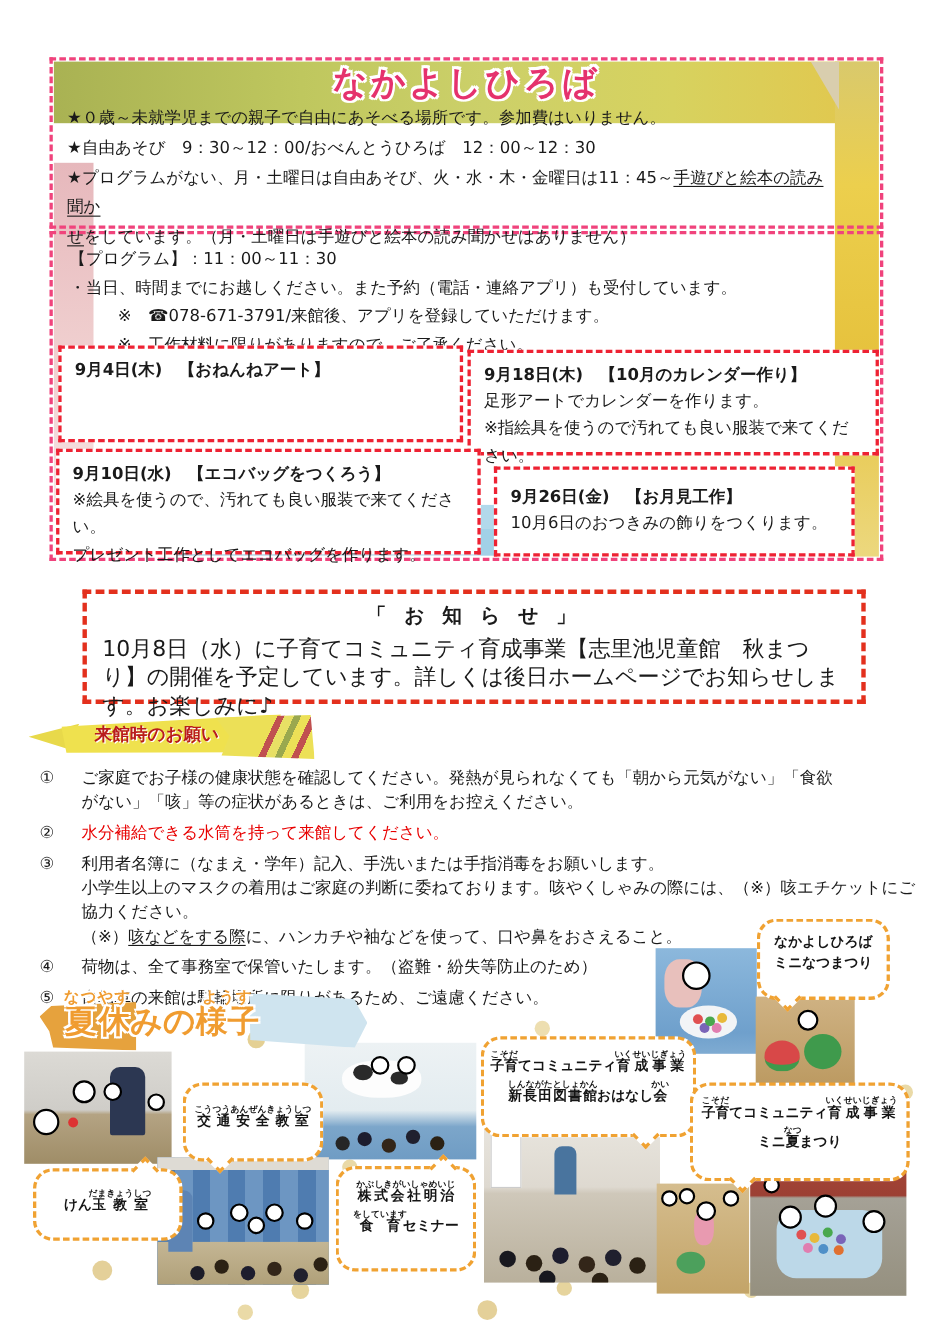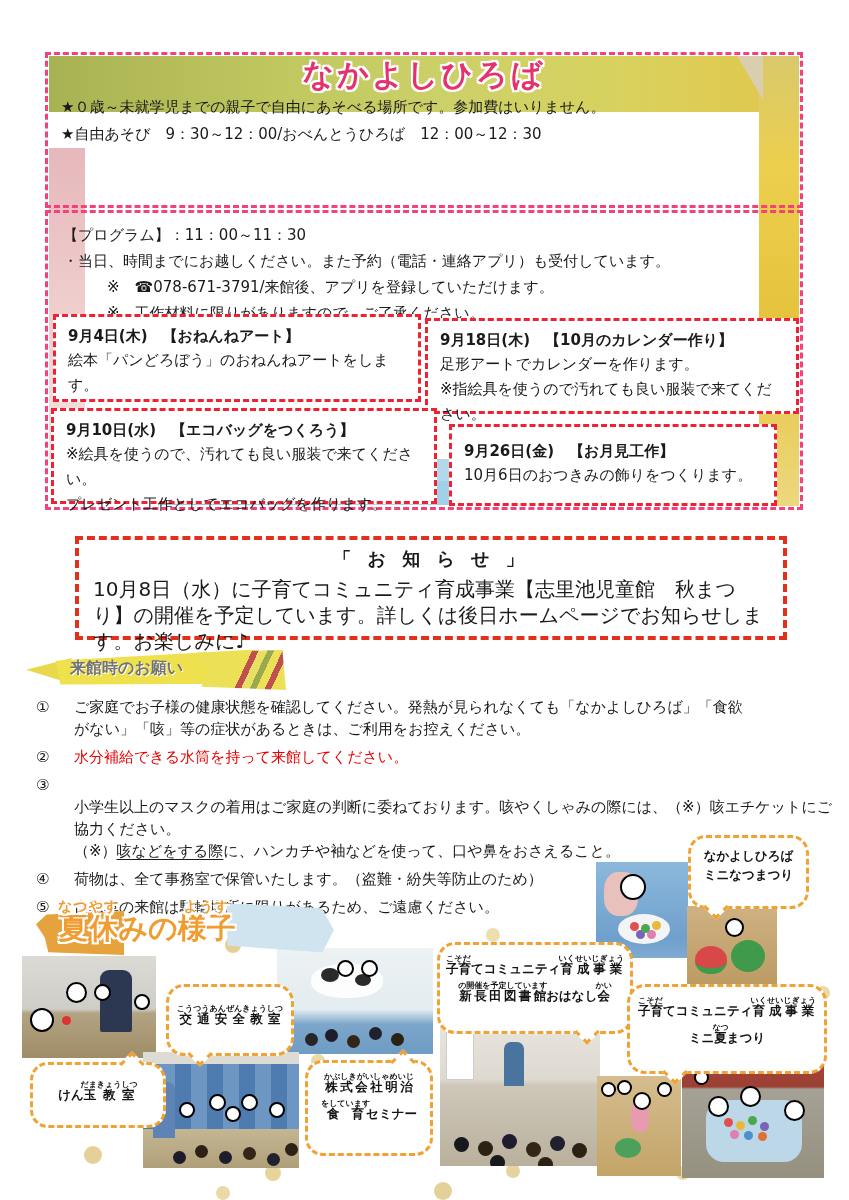--- a/index.html
+++ b/index.html
@@ -57,21 +57,21 @@
   
   #ribbon{left:26px;top:648px;width:262px;height:44px;}
   .rb-main{position:absolute;left:30px;top:4px;width:200px;height:34px;background:#efe14e;
     transform:rotate(-1.5deg);
     clip-path:polygon(0 18%,100% 0,92% 100%,2% 88%);}
   .rb-stripes{position:absolute;left:170px;top:2px;width:90px;height:40px;
     background:linear-gradient(115deg,#ece057 0 52%,#c05050 52% 58%,#e8e065 58% 66%,#9aa84e 66% 72%,#ece057 72% 80%,#c05050 80% 86%,#ece057 86%);
     clip-path:polygon(0 6%,96% 0,100% 100%,6% 92%,14% 48%);}
   .rb-tail{position:absolute;left:0;top:10px;width:46px;height:26px;background:#e8d94a;
     clip-path:polygon(0 45%,100% 0,86% 50%,100% 100%);}
-  #ribbon-label{position:absolute;left:44px;top:10px;font-size:16px;font-weight:bold;color:#737373;
+  #ribbon-label{position:absolute;left:60px;top:10px;font-size:16px;font-weight:bold;color:#b91c1c;
     text-shadow:1px 1px 0 #fff;}
   #req-list{left:36px;top:696px;width:806px;font-size:15px;}
   .req-item{display:flex;margin-bottom:6px;}
   .req-num{width:24px;flex:0 0 24px;margin-right:14px;line-height:22px;}
   .req-text{flex:1;line-height:22px;font-weight:500;}
   .req-red{color:#e80000;}
 
   
   #summer-banner{left:36px;top:899px;width:300px;height:62px;z-index:3;}
   .sb-orange{position:absolute;left:0;top:12px;width:88px;height:44px;background:#e6a23d;
@@ -167,32 +167,32 @@
   <div class="wc wc-bottom2"></div>
 
   <div class="dash-sec" id="sec1"></div>
   <div class="dash-sec" id="sec2"></div>
 
   <div id="main-title">なかよしひろば</div>
 
   <div id="bullets">
     <div>★０歳～未就学児までの親子で自由にあそべる場所です。参加費はいりません。</div>
     <div>★自由あそび　9：30～12：00/おべんとうひろば　12：00～12：30</div>
+    <div><span>★プログラムがない、月・土曜日は自由あそび、火・水・木・金曜日は11：45～</span><span class="u">手遊びと絵本の読み聞か</span><br><span class="u">せ</span><span>をしています。（月・土曜日は手遊びと絵本の読み聞かせはありません）</span></div>
   </div>
 
   <div id="program">
     <div>【プログラム】：11：00～11：30</div>
     <div>・当日、時間までにお越しください。また予約（電話・連絡アプリ）も受付しています。</div>
     <div class="prg-note">※　☎078-671-3791/来館後、アプリを登録していただけます。</div>
     <div class="prg-note">※　工作材料に限りがありますので、ご了承ください。</div>
   </div>
 
   <div class="event-box" id="ev1">
     <div class="ev-head">9月4日(木)　【おねんねアート】</div>
-    <div class="ev-line">絵本「パンどろぼう」のおねんねアートをします。</div>
   </div>
   <div class="event-box" id="ev2">
     <div class="ev-head">9月18日(木)　【10月のカレンダー作り】</div>
     <div class="ev-line">足形アートでカレンダーを作ります。</div>
     <div class="ev-line">※指絵具を使うので汚れても良い服装で来てください。</div>
   </div>
   <div class="event-box" id="ev3">
     <div class="ev-head">9月10日(水)　【エコバッグをつくろう】</div>
     <div class="ev-line">※絵具を使うので、汚れても良い服装で来てください。</div>
     <div class="ev-line">プレゼント工作としてエコバッグを作ります。</div>
@@ -211,30 +211,30 @@
 <div class="abs" id="ribbon">
   <div class="rb-tail"></div>
   <div class="rb-main"></div>
   <div class="rb-stripes"></div>
   <div id="ribbon-label">来館時のお願い</div>
 </div>
 
 <div class="abs" id="req-list">
   <div class="req-item">
     <span class="req-num">①</span>
-    <div class="req-text"><span>ご家庭でお子様の健康状態を確認してください。発熱が見られなくても「なかよしひろば」「食欲</span><br><span>がない」「咳」等の症状があるときは、ご利用をお控えください。</span></div>
+    <div class="req-text"><span>ご家庭でお子様の健康状態を確認してください。発熱が見られなくても「朝から元気がない」「食欲</span><br><span>がない」「咳」等の症状があるときは、ご利用をお控えください。</span></div>
   </div>
   <div class="req-item">
     <span class="req-num">②</span>
     <div class="req-text req-red">水分補給できる水筒を持って来館してください。</div>
   </div>
   <div class="req-item">
     <span class="req-num">③</span>
     <div class="req-text">
-      <br>
+      <span>利用者名簿に（なまえ・学年）記入、手洗いまたは手指消毒をお願いします。</span><br>
       <span>小学生以上のマスクの着用はご家庭の判断に委ねております。咳やくしゃみの際には、（※）咳エチケットにご協力ください。</span><br>
       <span>（※）</span><span class="u">咳などをする際</span><span>に、ハンカチや袖などを使って、口や鼻をおさえること。</span>
     </div>
   </div>
   <div class="req-item">
     <span class="req-num">④</span>
     <div class="req-text">荷物は、全て事務室で保管いたします。（盗難・紛失等防止のため）</div>
   </div>
   <div class="req-item">
     <span class="req-num">⑤</span>
@@ -310,21 +310,21 @@
 </div>
 
 <div class="bubble" id="bb-natsumatsuri">
   <div class="ln">なかよしひろば</div>
   <div class="ln">ミニなつまつり</div>
   <div class="tail tail-b" style="left:16px;bottom:-10px;"></div>
 </div>
 
 <div class="bubble" id="bb-ohanashi">
   <div class="ln"><ruby><span>子育</span><rt>こそだ</rt></ruby><span>てコミュニティ</span><ruby><span>育成事業</span><rt>いくせいじぎょう</rt></ruby></div>
-  <div class="ln"><ruby><span>新長田図書館</span><rt>の開催を予定しています</rt></ruby><span>おはなし</span><ruby><span>会</span><rt>かい</rt></ruby></div>
+  <div class="ln"><ruby><span>新長田図書館</span><rt>しんながたとしょかん</rt></ruby><span>おはなし</span><ruby><span>会</span><rt>かい</rt></ruby></div>
   <div class="tail tail-b" style="right:34px;bottom:-10px;"></div>
 </div>
 
 <div class="bubble" id="bb-mininatsu">
   <div class="ln"><ruby><span>子育</span><rt>こそだ</rt></ruby><span>てコミュニティ</span><ruby><span>育成事業</span><rt>いくせいじぎょう</rt></ruby></div>
   <div class="ln"><span>ミニ</span><ruby><span>夏</span><rt>なつ</rt></ruby><span>まつり</span></div>
   <div class="tail tail-b" style="left:36px;bottom:-10px;"></div>
 </div>
 
 <div class="bubble" id="bb-kotsu">

